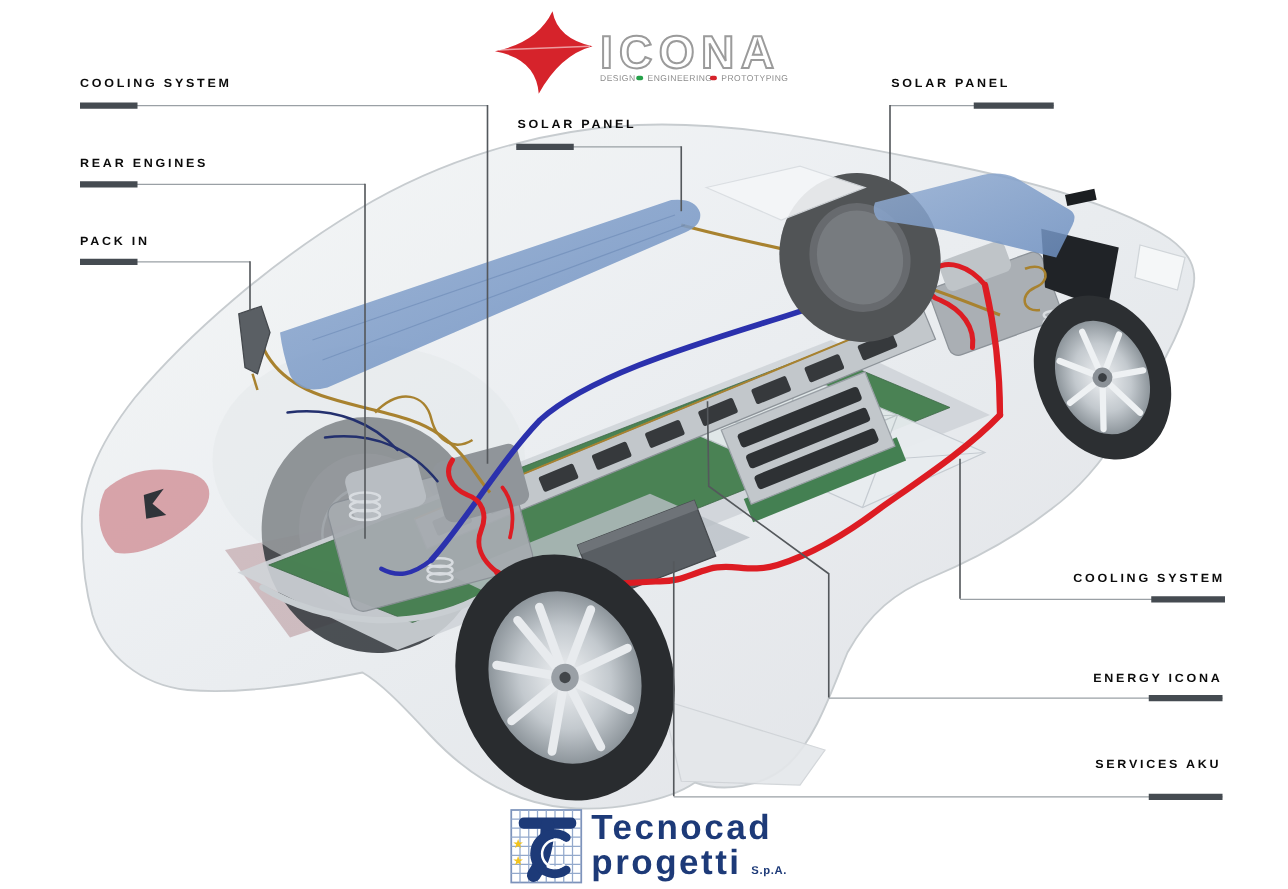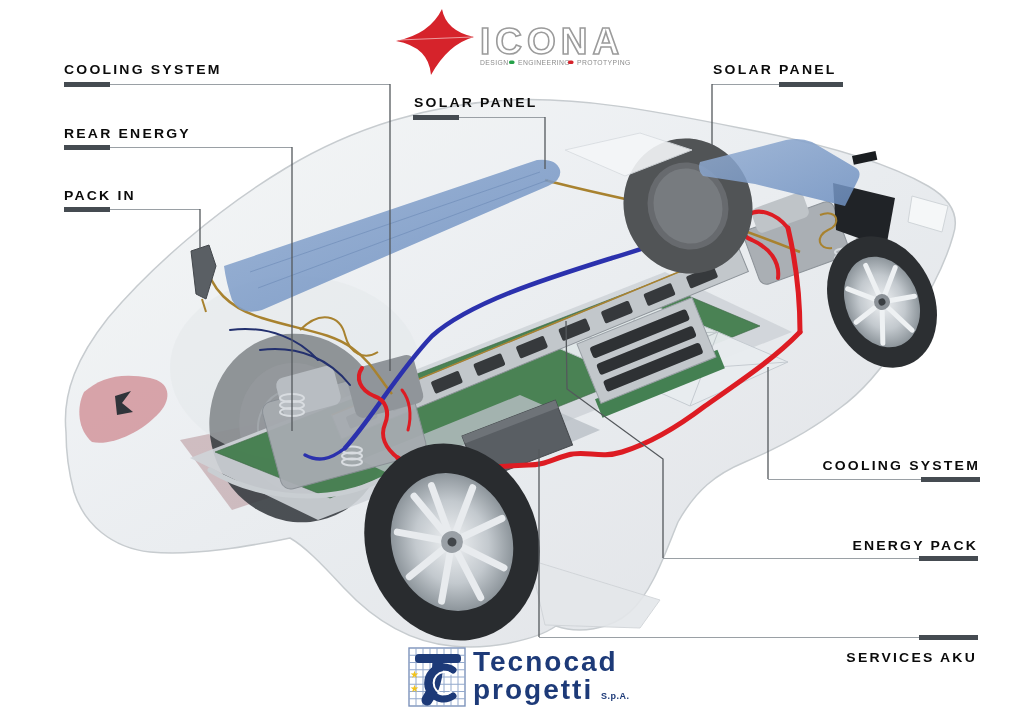--- a/index.html
+++ b/index.html
@@ -1,19 +1,19 @@
 <!DOCTYPE html>
 <html><head>
 <meta charset="utf-8">
 <style>
   html,body{margin:0;padding:0;background:#ffffff;}
   #stage{position:relative;width:1030px;height:711px;background:#ffffff;overflow:hidden;
          font-family:"Liberation Sans",sans-serif;}
   #scene{position:absolute;left:0;top:0;}
-  .lbl{position:absolute;font-weight:bold;font-size:14px;letter-spacing:2.2px;
+  .lbl{position:absolute;font-weight:bold;font-size:10px;letter-spacing:2.2px;
        color:#0b0b0b;white-space:nowrap;z-index:5;transform:scaleY(.95);transform-origin:left top;}
   .lbl.r{text-align:right;transform-origin:right top;}
   .logo-abs{position:absolute;z-index:6;}
 </style>
 </head>
 <body>
 
 <div id="stage">
 
 <svg id="scene" width="1030" height="711" viewBox="0 0 1030 711">
@@ -228,27 +228,27 @@
       <path d="M545,117 L545,169"></path>
       <path d="M712,84 L712,146"></path>
       <path d="M768,479 L768,367"></path>
       <path d="M663,558 L663,459 L567,389 L566,321"></path>
       <path d="M539,637 L539,449"></path>
     </g>
   </g>
 </svg>
 
 <div class="lbl" style="left:64px;top:62px">COOLING SYSTEM</div>
-<div class="lbl" style="left:64px;top:126px">REAR ENERGY</div>
+<div class="lbl" style="left:64px;top:126px">REAR ENGINES</div>
 <div class="lbl" style="left:64px;top:188px">PACK IN</div>
 <div class="lbl" style="left:414px;top:95px">SOLAR PANEL</div>
 <div class="lbl" style="left:713px;top:62px">SOLAR PANEL</div>
 <div class="lbl r" style="right:50px;top:458px">COOLING SYSTEM</div>
-<div class="lbl r" style="right:52px;top:538px">ENERGY PACK</div>
-<div class="lbl r" style="right:53px;top:650px">SERVICES AKU</div>
+<div class="lbl r" style="right:52px;top:538px">ENERGY ICONA</div>
+<div class="lbl r" style="right:53px;top:607px">SERVICES AKU</div>
 
 <svg class="logo-abs" style="left:392px;top:4px" width="250" height="80" viewBox="0 0 250 80">
   <path d="M4,37 Q38,30 50,5 Q54,27 82,33 Q56,40 39,71 Q37,43 4,37 Z" fill="#d6232b"></path>
   <path d="M7,36 L80,33" stroke="#ffffff" stroke-width="1.2" opacity=".55" fill="none"></path>
   <text x="88" y="50" font-family="Liberation Sans, sans-serif" font-weight="bold" font-size="37" letter-spacing="5" fill="none" stroke="#9b9b9b" stroke-width="1.6">ICONA</text>
   <g font-family="Liberation Sans, sans-serif" font-size="6.8" letter-spacing=".4" fill="#8c8c8c">
     <text x="88" y="61">DESIGN</text>
     <rect x="117" y="56.5" width="5.5" height="3.6" rx="1.6" fill="#25a149"></rect>
     <text x="126" y="61">ENGINEERING</text>
     <rect x="176" y="56.5" width="5.5" height="3.6" rx="1.6" fill="#d6232b"></rect>

